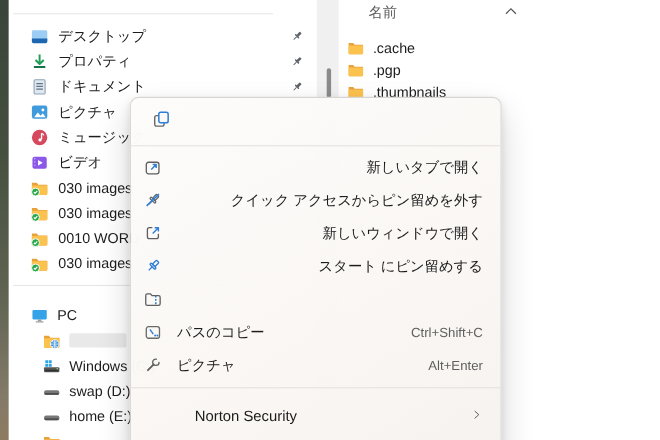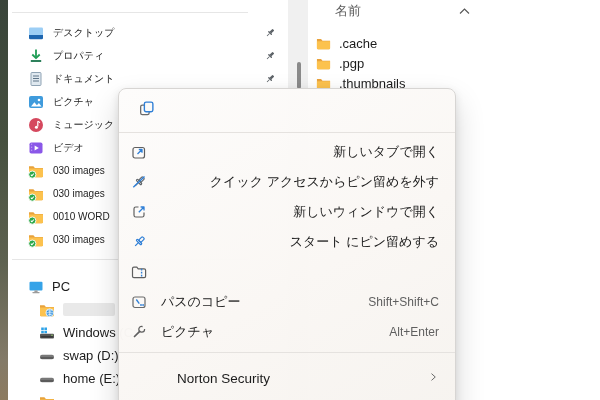--- a/index.html
+++ b/index.html
@@ -9,21 +9,21 @@
     background:#ffffff;color:#1c1c1c;
     -webkit-font-smoothing:antialiased;
   }
   
   .desktop-strip{position:absolute;left:0;top:0;width:8px;height:400px;
     background:linear-gradient(180deg,#39443a 0%,#46503f 35%,#5d6150 65%,#837a68 90%,#8d7b60 100%);}
   
   .sidebar{position:absolute;left:8px;top:0;width:280px;height:400px;background:#fff;}
   .side-divider{position:absolute;left:4px;width:236px;height:1px;background:#e6e6e6;}
   .qa-list{position:absolute;top:21px;left:0;width:280px;}
-  .side-row{height:23px;display:flex;align-items:center;padding-left:20px;font-size:10px;cursor:default;}
+  .side-row{height:23px;display:flex;align-items:center;padding-left:20px;font-size:13px;cursor:default;}
   .side-row .ic{width:16px;height:16px;flex:0 0 16px;margin-right:9px;display:flex;align-items:center;}
   .side-row .pin{margin-left:auto;margin-right:12px;width:12px;height:12px;}
   .pc-block{position:absolute;top:275px;left:0;width:280px;}
   .pc-row{height:23px;display:flex;align-items:center;padding-left:20px;font-size:13px;}
   .pc-child{height:23px;display:flex;align-items:center;padding-left:31px;font-size:13px;white-space:nowrap;}
   .pc-child .ic,.pc-row .ic{width:16px;height:16px;flex:0 0 16px;margin-right:8px;}
   .redact{width:52px;height:13px;background:#e9e9e9;border-radius:2px;}
   
   .pane-gap{position:absolute;left:288px;top:0;width:20px;height:400px;background:#f0f0f0;}
   .scrollbar-thumb{position:absolute;left:297px;top:62px;width:4px;height:27px;background:#8a8a8a;border-radius:2px;}
@@ -374,21 +374,21 @@
     <div class="menu-item">
       <span class="mic">
         <svg width="16" height="16" viewBox="0 0 16 16" fill="none">
             <rect x="2" y="3" width="12" height="10.5" rx="2" stroke="#6a6a6a" stroke-width="1.2"></rect>
             <path d="M5.3 5.5l3 4.2" stroke="#2f7fd6" stroke-width="1.3"></path>
             <circle cx="10" cy="11" r="0.9" fill="#2f7fd6"></circle>
             <circle cx="12.1" cy="11" r="0.9" fill="#2f7fd6"></circle>
           </svg>
       </span>
       <span class="txt">パスのコピー</span>
-      <span class="shortcut">Shift+Shift+C</span>
+      <span class="shortcut">Ctrl+Shift+C</span>
     </div>
     <div class="menu-item">
       <span class="mic">
         <svg width="16" height="16" viewBox="0 0 16 16" fill="none">
             <circle cx="10.7" cy="5.3" r="2.9" stroke="#5f5f5f" stroke-width="1.2"></circle>
             <rect x="11.6" y="1.4" width="3.6" height="3.6" fill="#faf8f6"></rect>
             <path d="M8.7 7.3l-5.2 5.2" stroke="#5f5f5f" stroke-width="1.7" stroke-linecap="round"></path>
           </svg>
       </span>
       <span class="txt">ピクチャ</span>

